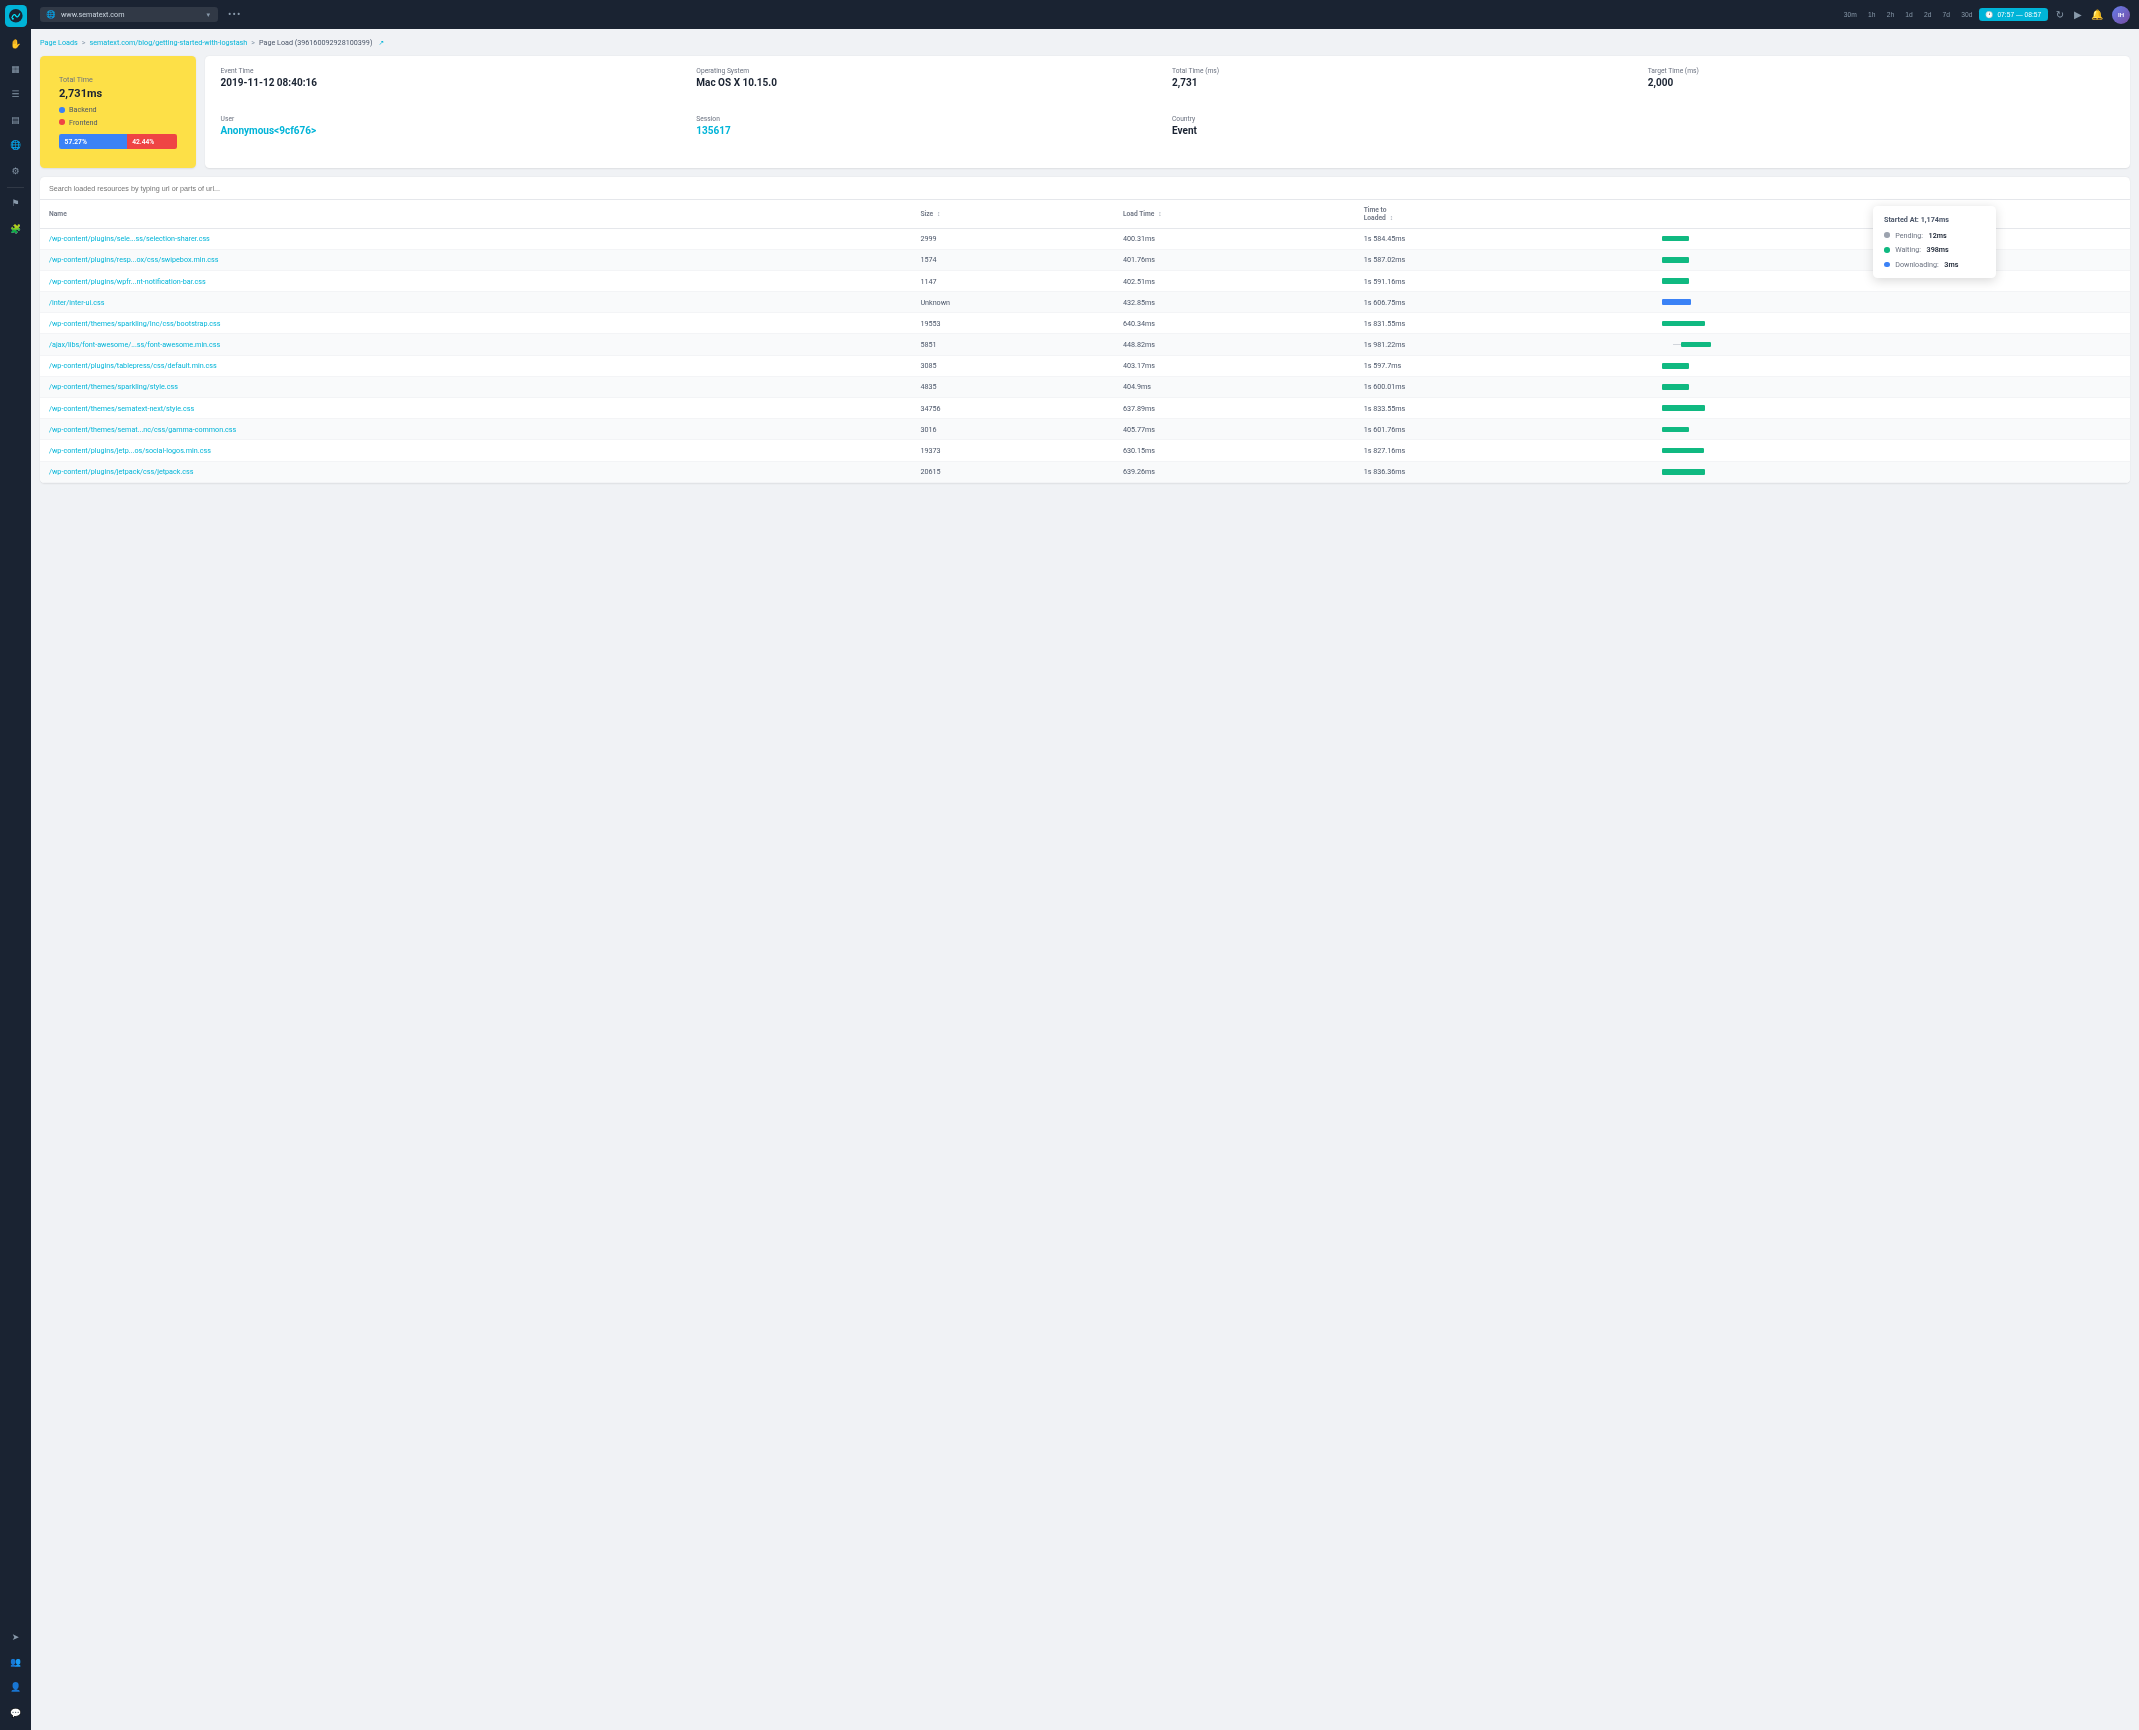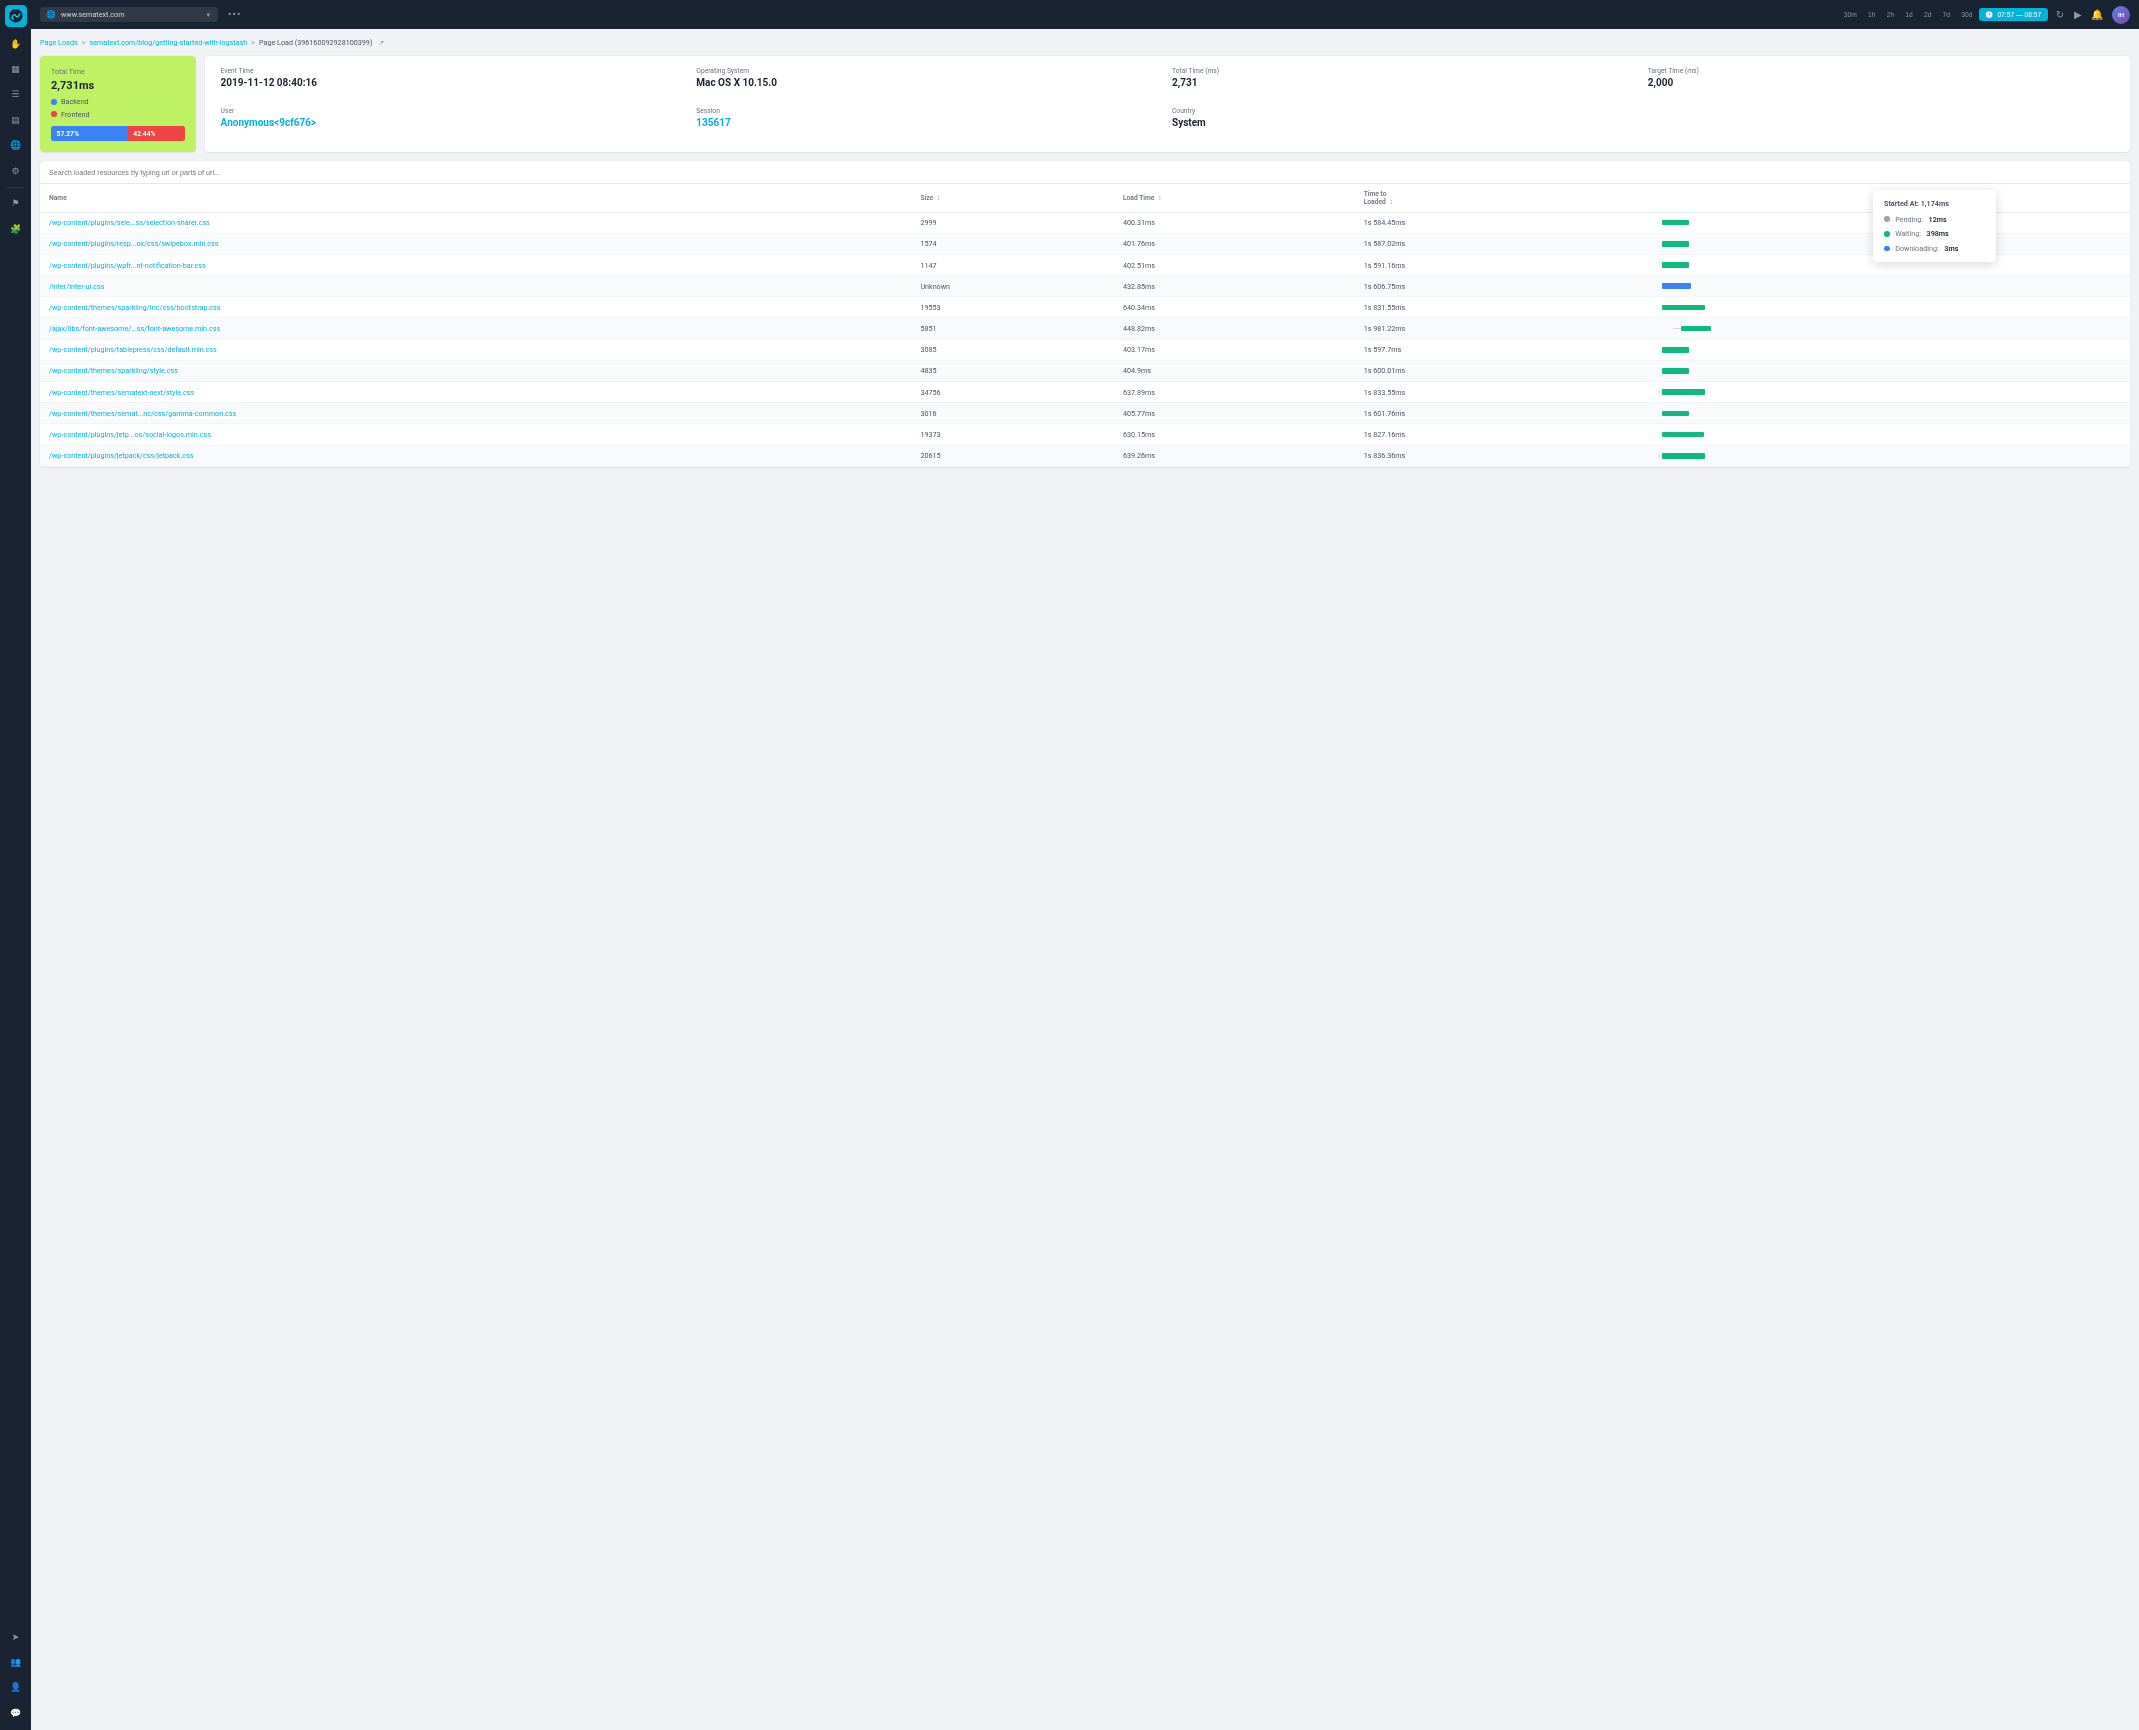--- a/index.html
+++ b/index.html
@@ -151,23 +151,23 @@
 
     
     .summary-row {
       display: flex;
       gap: 9px;
       margin-bottom: 9px;
     }
 
     
     .total-time-card {
-      background: #bef264;
+      background: #fde047;
       border-radius: 4.5px;
-      padding: 11px;
+      padding: 19px;
       min-width: 156px;
       box-shadow: 0 0.6px 1.7px rgba(0,0,0,0.08);
     }
     .total-time-label {
       font-size: 7.2px;
       color: #6b7280;
       margin-bottom: 3.3px;
     }
     .total-time-value {
       font-size: 11px;
@@ -453,21 +453,21 @@
         <div class="detail-item">
           <div class="detail-label">User</div>
           <div class="detail-value link">Anonymous&lt;9cf676&gt;</div>
         </div>
         <div class="detail-item">
           <div class="detail-label">Session</div>
           <div class="detail-value link">135617</div>
         </div>
         <div class="detail-item">
           <div class="detail-label">Country</div>
-          <div class="detail-value">System</div>
+          <div class="detail-value">Event</div>
         </div>
       </div>
     </div>
 
     <div class="resources-section">
 
       <div class="search-bar-row">
         <input class="search-input" type="text" placeholder="Search loaded resources by typing url or parts of url..." style="">
       </div>
 

